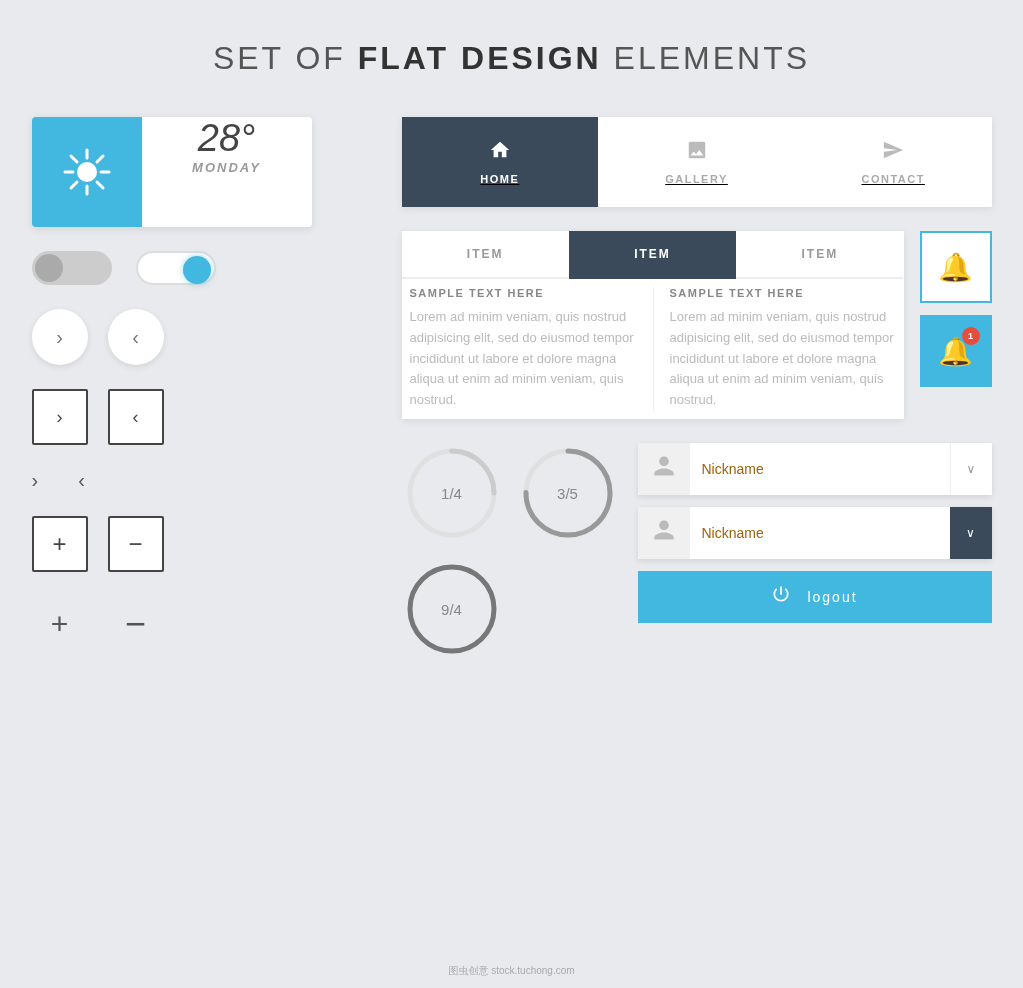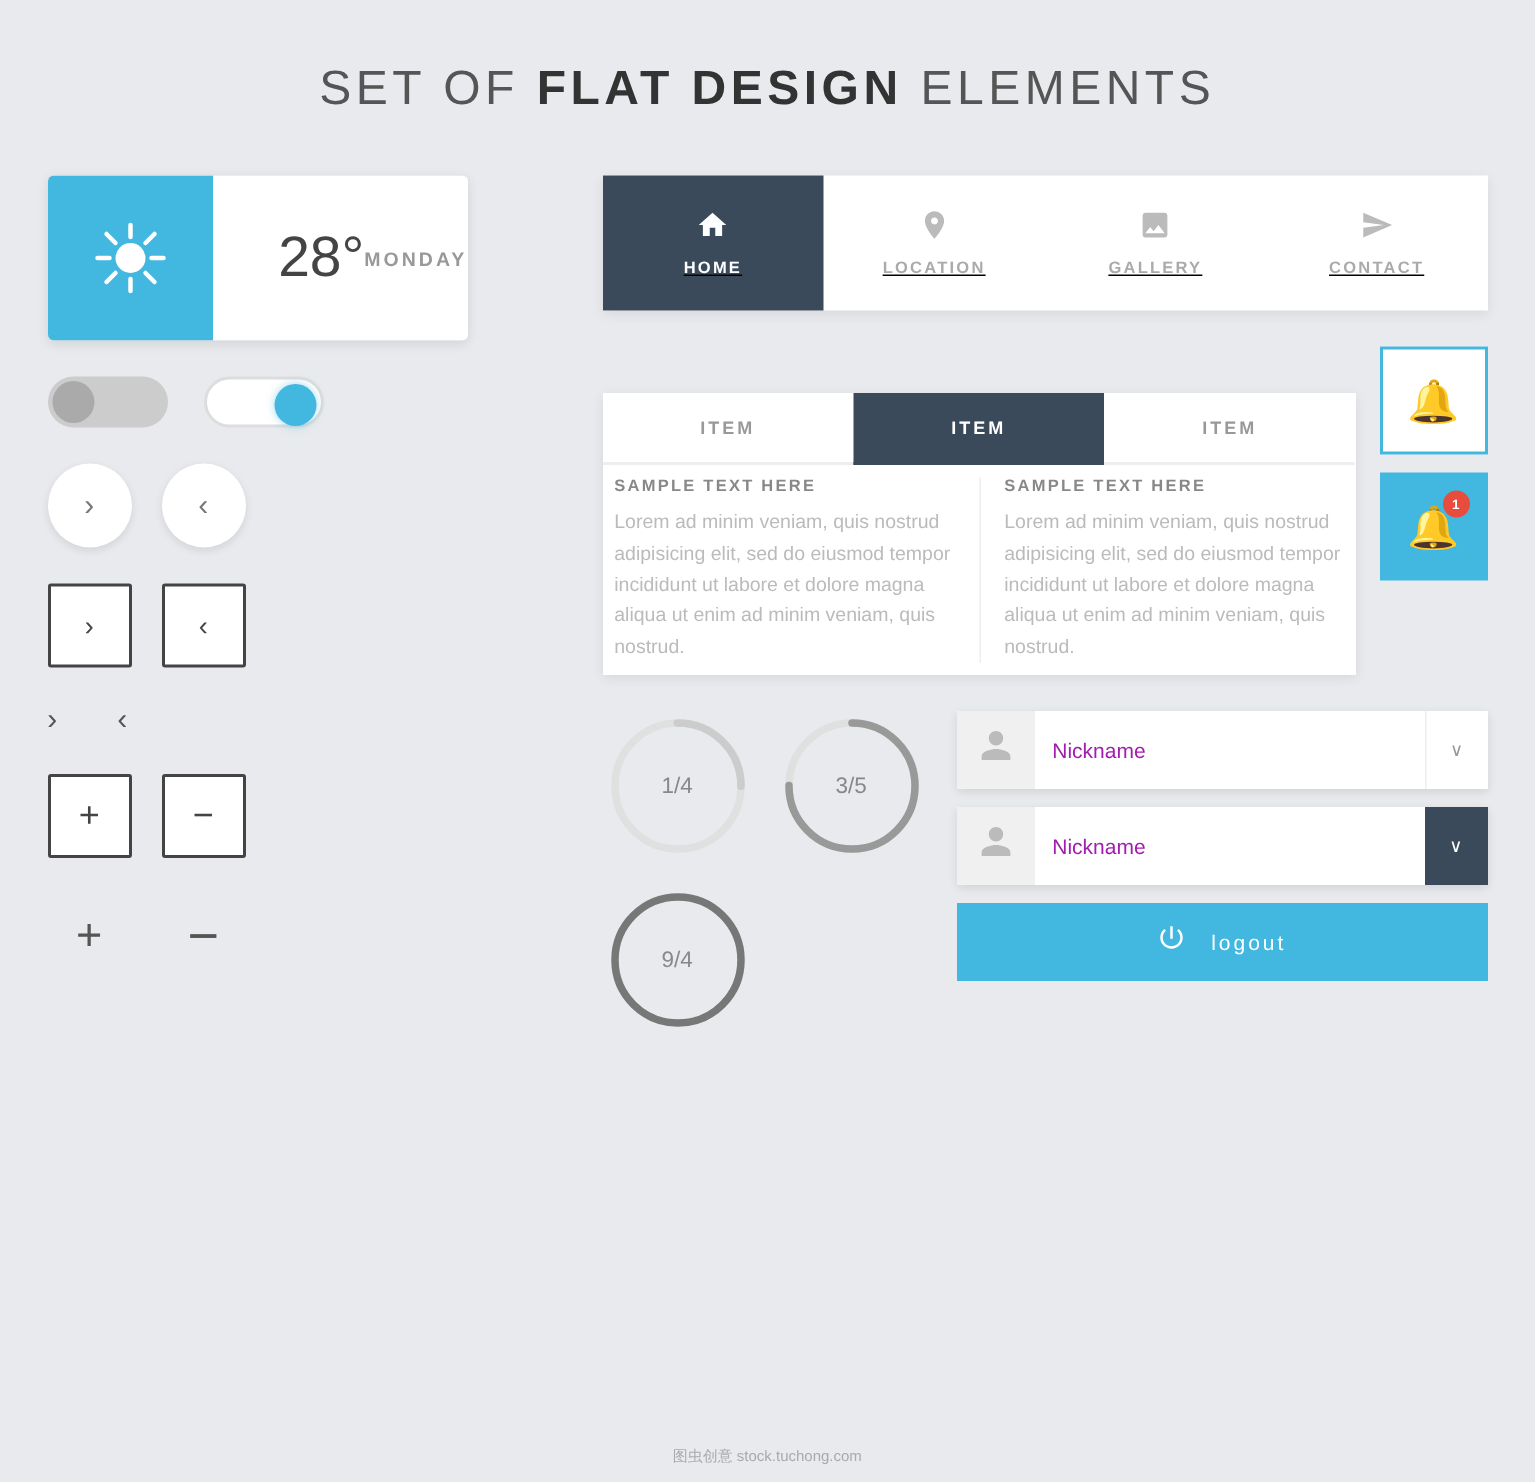--- a/index.html
+++ b/index.html
@@ -60,23 +60,24 @@
     }
     .sun-icon {
       width: 52px;
       height: 52px;
       position: relative;
     }
     .weather-right {
       flex: 1;
       background: #fff;
       display: flex;
-      flex-direction: row;
-      align-items: center;
-      justify-content: flex-end;
+      flex-direction: column;
+      align-items: center;
+      justify-content: flex-start;
+      font-style: italic;
     }
     .weather-temp {
       font-size: 38px;
       font-weight: 300;
       color: #444;
     }
     .weather-day {
       font-size: 13px;
       font-weight: 600;
       color: #999;
@@ -249,21 +250,20 @@
       letter-spacing: 1.5px;
       text-transform: uppercase;
       color: #aaa;
       font-weight: 600;
     }
 
     
     .tab-panel {
       background: #fff;
       box-shadow: 0 2px 8px rgba(0,0,0,0.08);
-      margin-top: 31px;
     }
     .tab-header {
       display: flex;
     }
     .tab-btn {
       flex: 1;
       padding: 16px;
       text-align: center;
       font-size: 12px;
       letter-spacing: 2px;
@@ -398,21 +398,21 @@
       background: #f0f0f0;
     }
     .user-avatar-icon {
       font-size: 22px;
       color: #bbb;
     }
     .user-name {
       flex: 1;
       padding: 0 12px;
       font-size: 14px;
-      color: #a21caf;
+      color: #a16207;
       font-weight: 400;
     }
     .dropdown-arrow {
       width: 42px;
       height: 52px;
       display: flex;
       align-items: center;
       justify-content: center;
       cursor: pointer;
       border-left: 1px solid #eee;
@@ -535,28 +535,20 @@
   <div class="right-col">
 
     <div class="nav-bar">
       <button class="nav-item active">
         <span class="nav-icon">
           <svg width="22" height="22" viewBox="0 0 24 24" fill="white">
               <path d="M10 20v-6h4v6h5v-8h3L12 3 2 12h3v8z"></path>
             </svg>
         </span>
         <span class="nav-label">HOME</span>
-      </button>
-      <button class="nav-item">
-        <span class="nav-icon">
-          <svg width="22" height="22" viewBox="0 0 24 24" fill="#bbb">
-              <path d="M12 2C8.13 2 5 5.13 5 9c0 5.25 7 13 7 13s7-7.75 7-13c0-3.87-3.13-7-7-7zm0 9.5c-1.38 0-2.5-1.12-2.5-2.5s1.12-2.5 2.5-2.5 2.5 1.12 2.5 2.5-1.12 2.5-2.5 2.5z"></path>
-            </svg>
-        </span>
-        <span class="nav-label">LOCATION</span>
       </button>
       <button class="nav-item">
         <span class="nav-icon">
           <svg width="22" height="22" viewBox="0 0 24 24" fill="#bbb">
               <path d="M21 19V5c0-1.1-.9-2-2-2H5c-1.1 0-2 .9-2 2v14c0 1.1.9 2 2 2h14c1.1 0 2-.9 2-2zM8.5 13.5l2.5 3.01L14.5 12l4.5 6H5l3.5-4.5z"></path>
             </svg>
         </span>
         <span class="nav-label">GALLERY</span>
       </button>
       <button class="nav-item">

